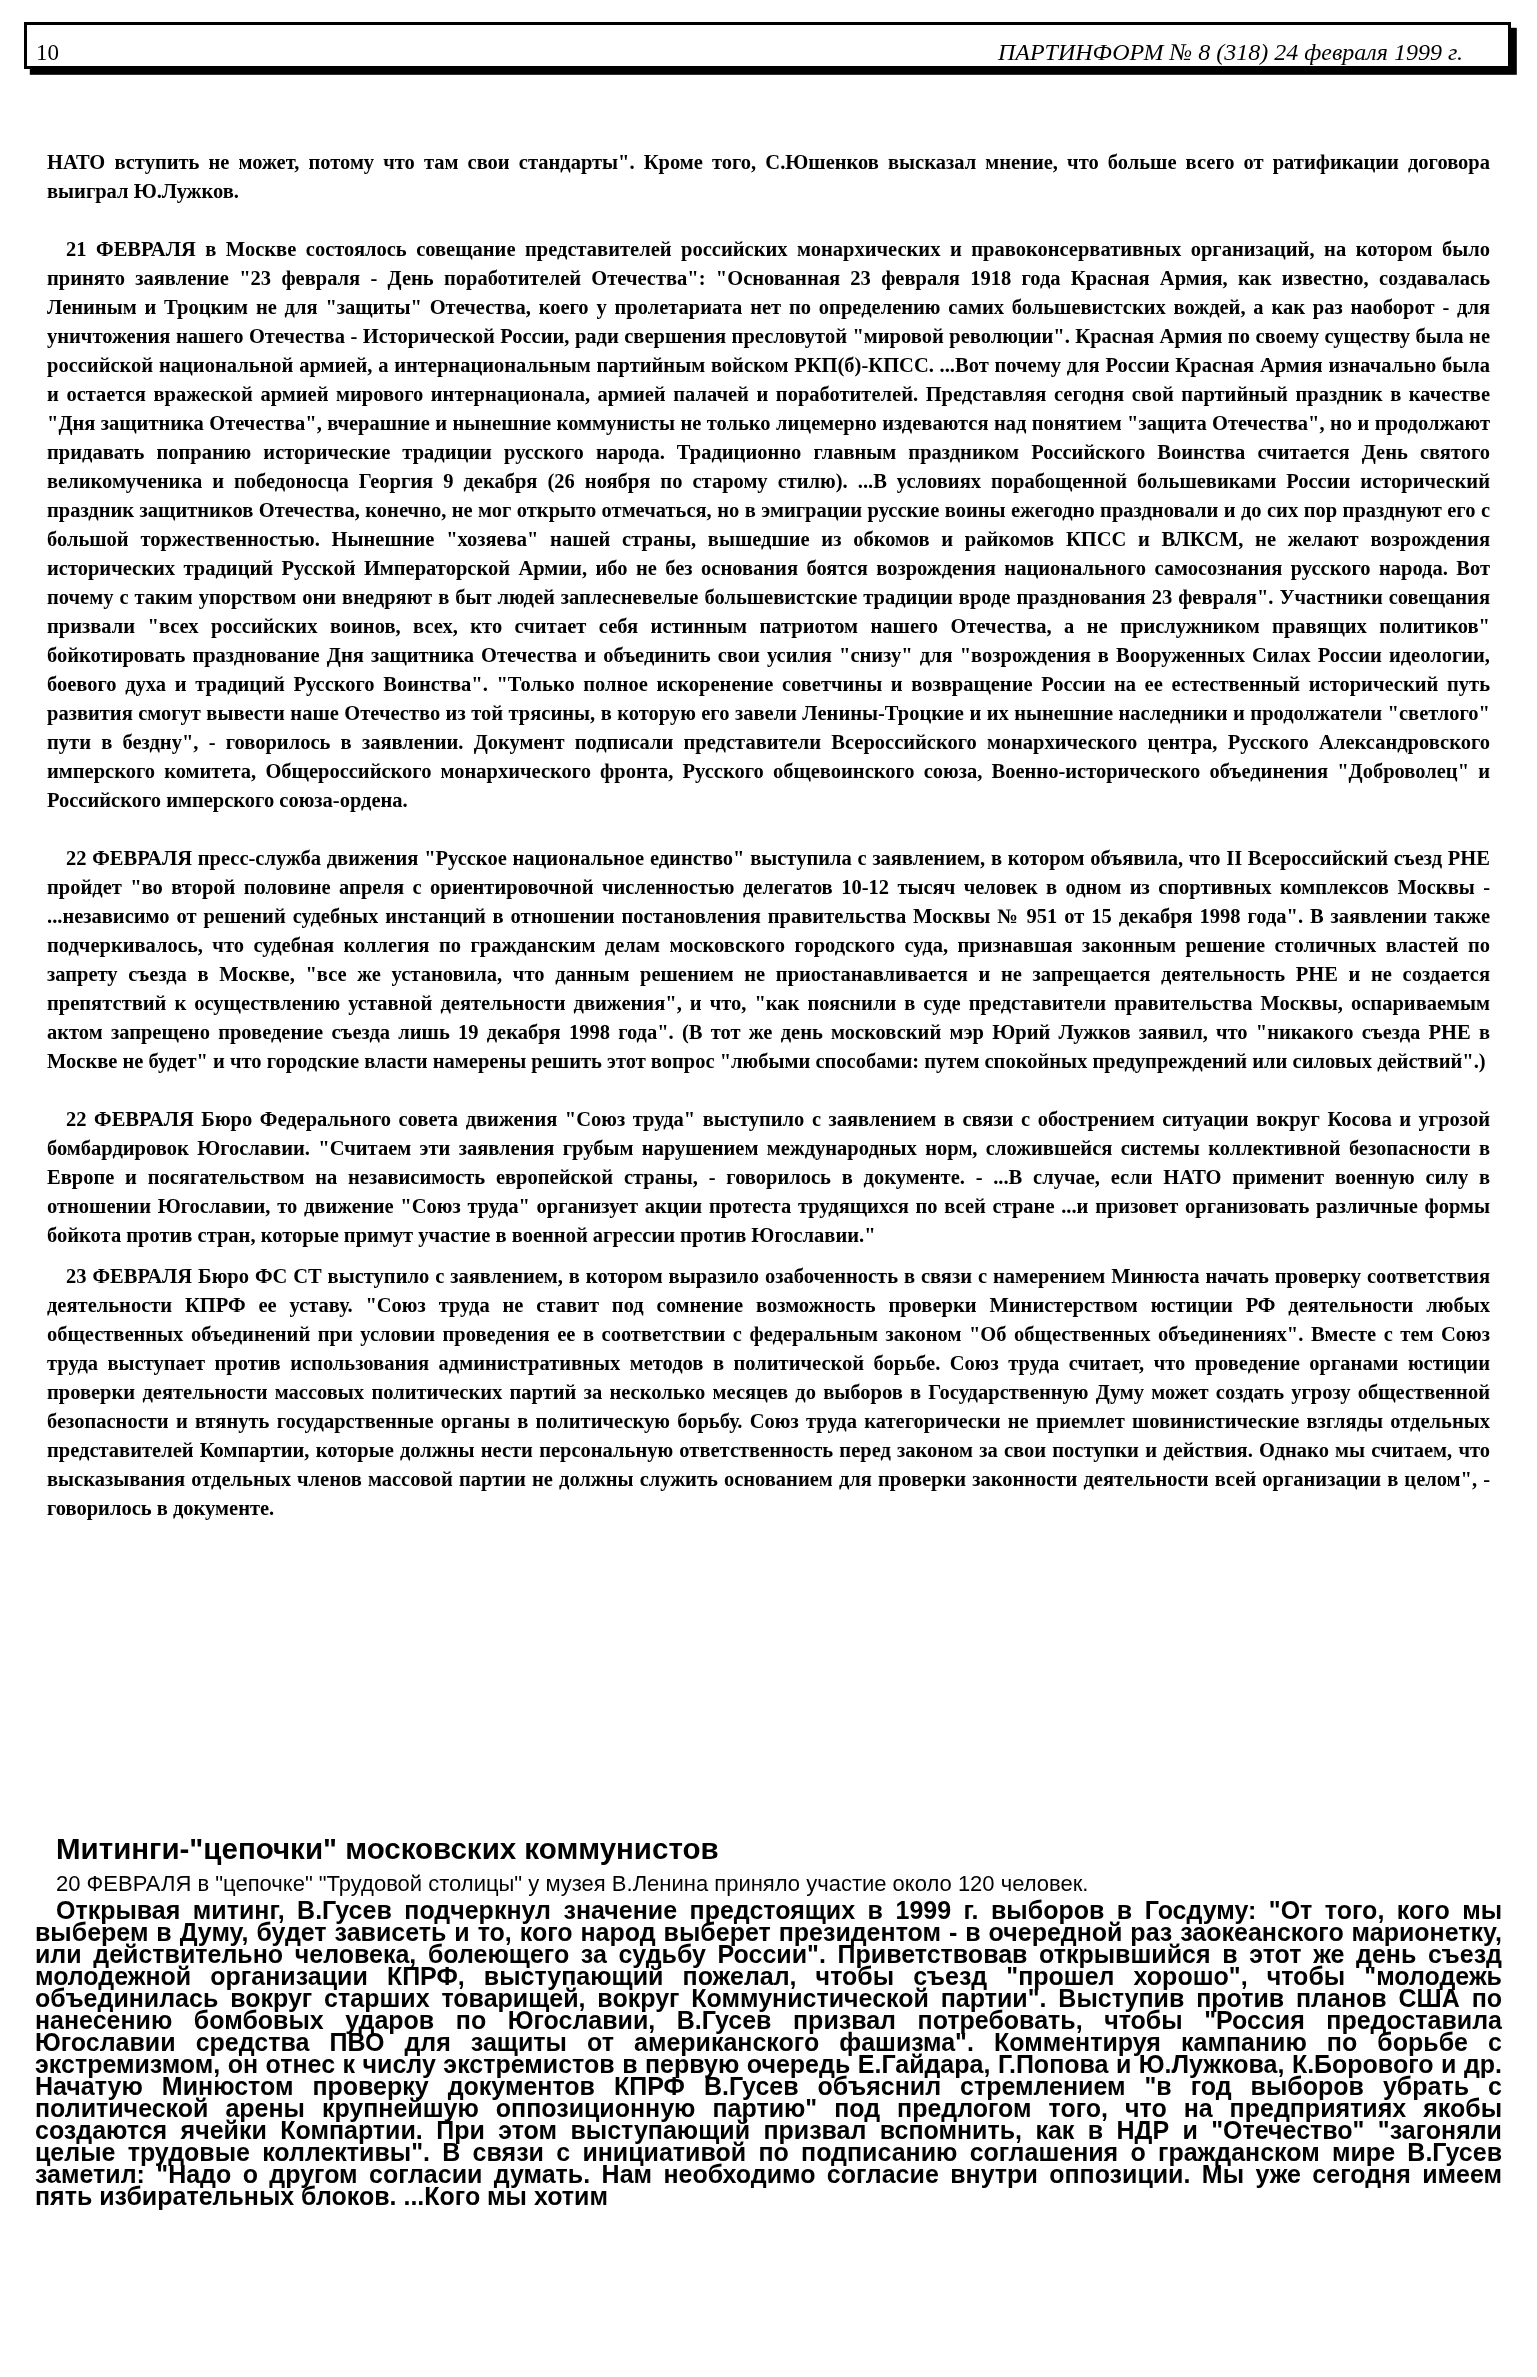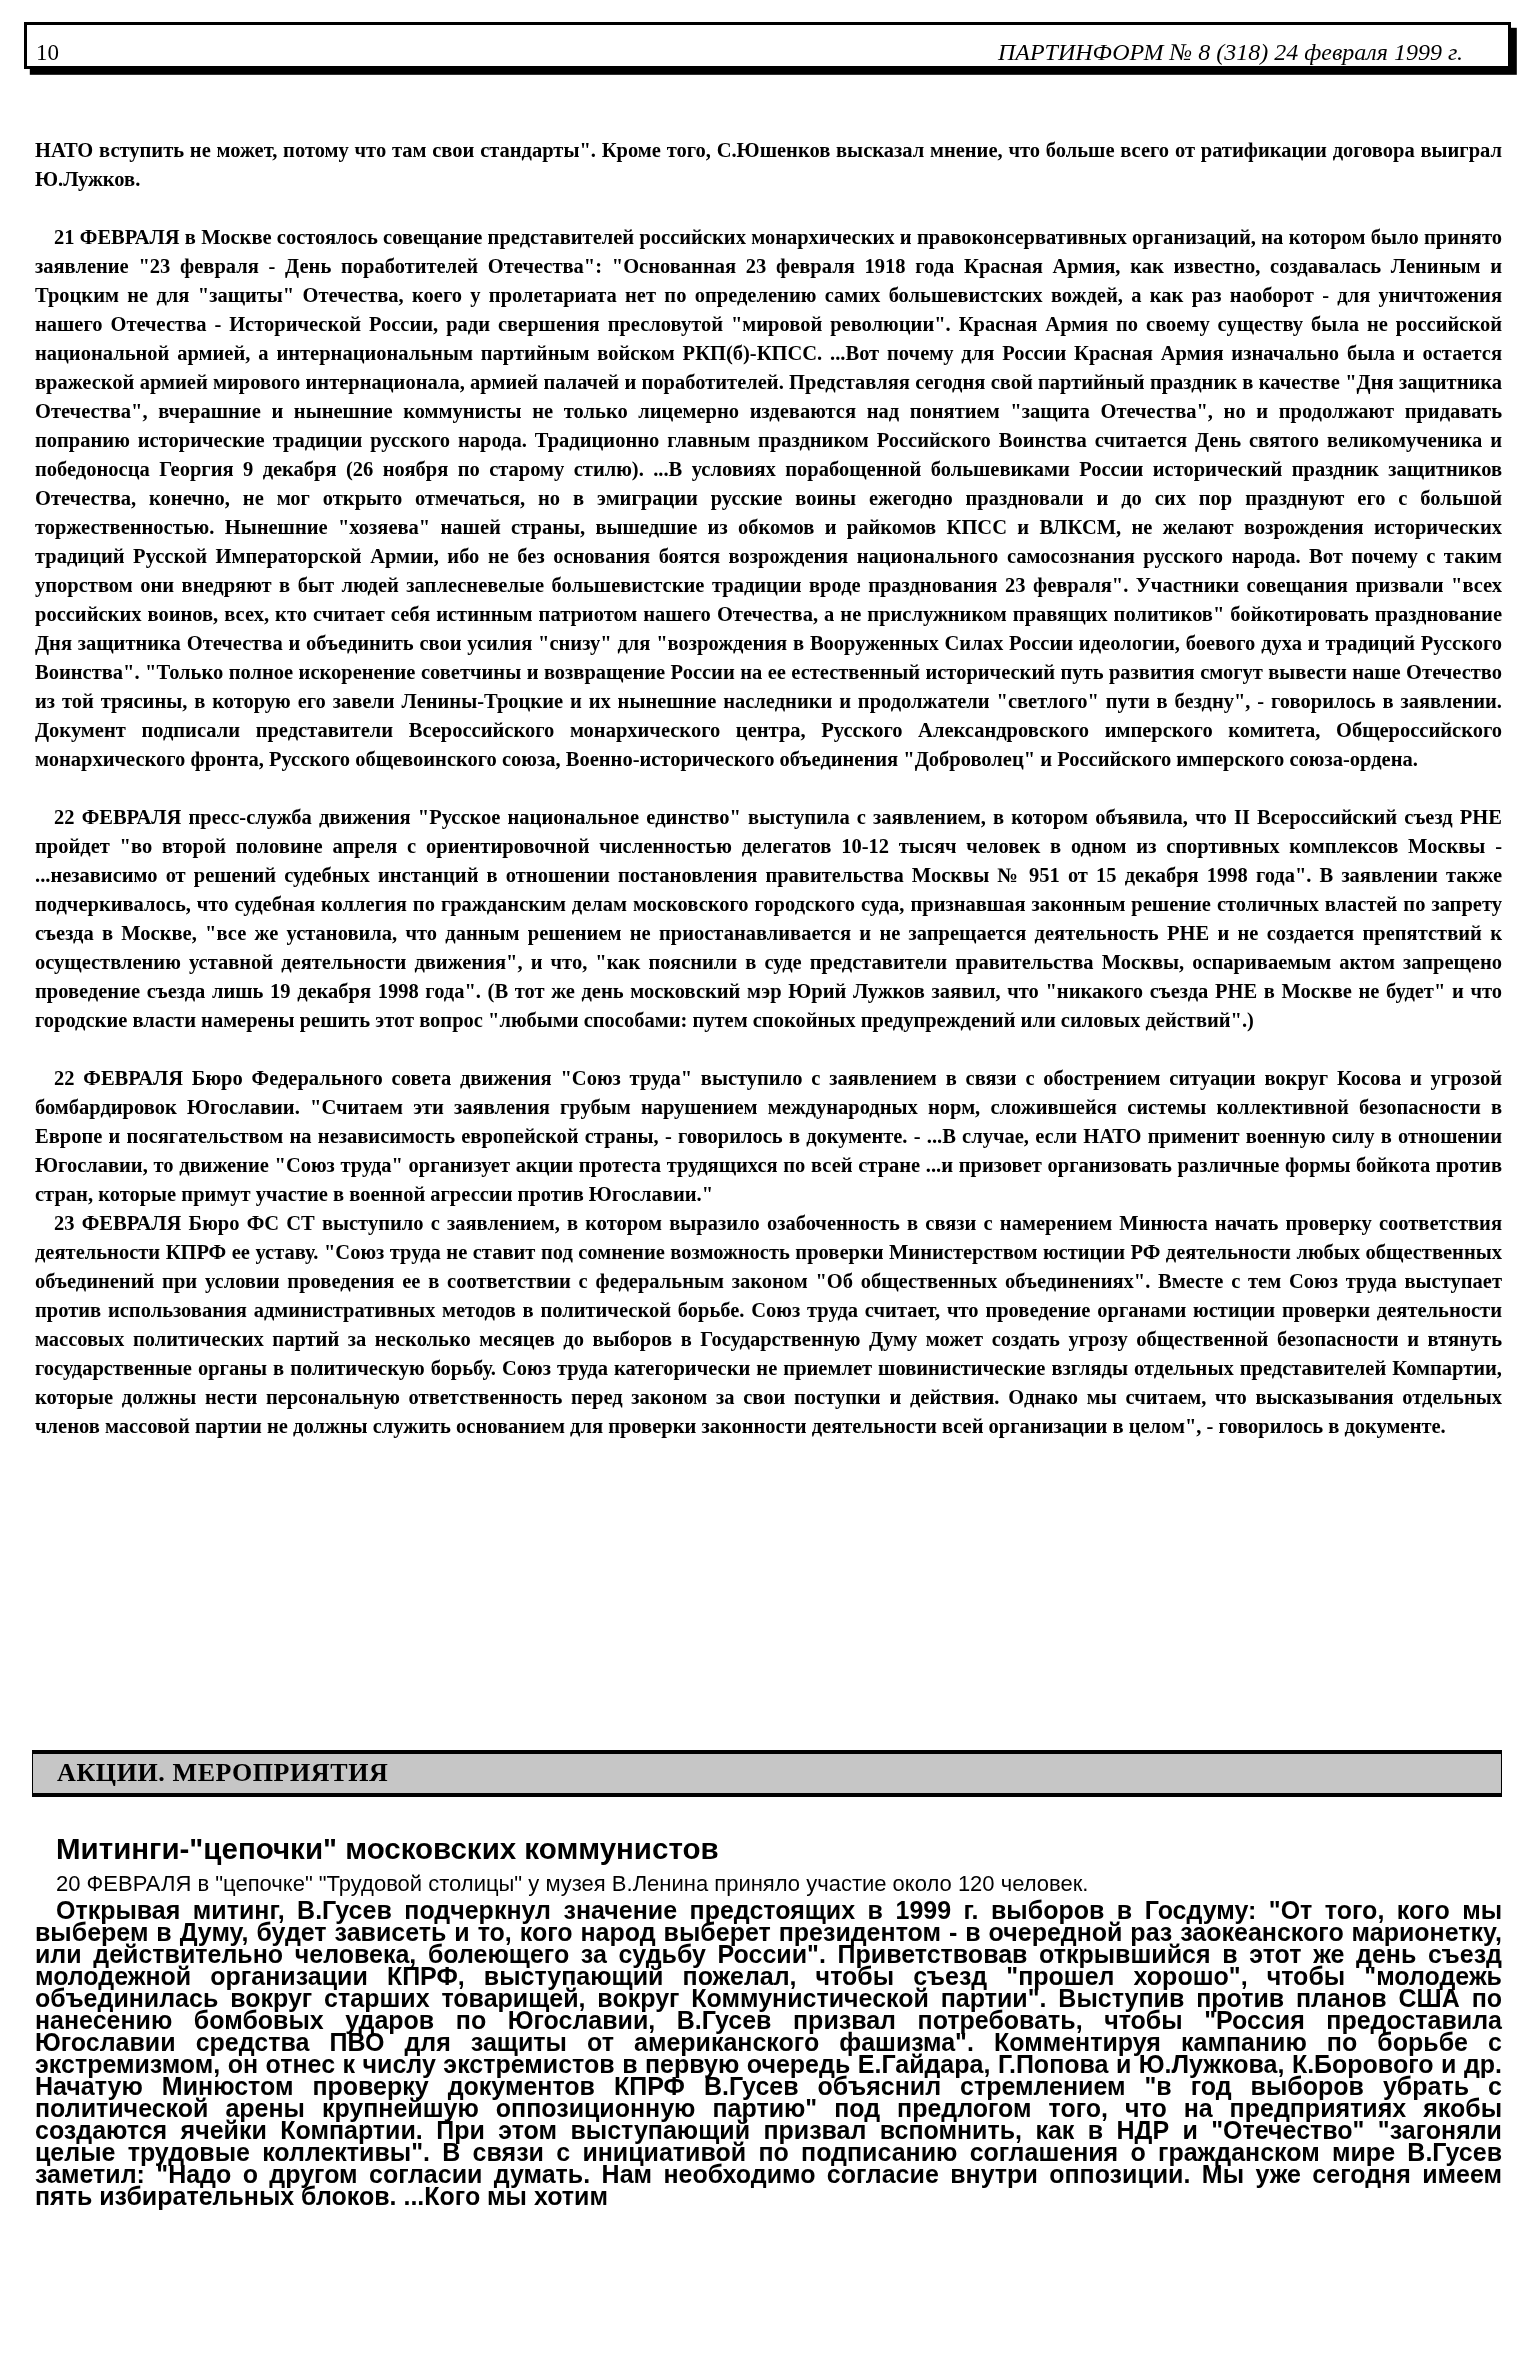--- a/index.html
+++ b/index.html
@@ -31,21 +31,21 @@
   
   .top-section {
     position: absolute;
     top: 136px; left: 35px;
     width: 1467px;
     font-weight: bold;
     font-size: 20.5px;
     line-height: 29px;
     text-align: justify;
   }
-  .sp { margin: 0; text-indent: 19px; }
+  .sp { margin: 12px; text-indent: 19px; }
   .sp.noindent { text-indent: 0; }
   .sp.gap { margin-top: 29px; }
   
   .section-banner {
     position: absolute;
     top: 1750px; left: 32px;
     width: 1470px;
     box-sizing: border-box;
     background: #c6c6c6;
     border: 1.9px solid #000;
@@ -98,23 +98,20 @@
   </header>
 
   <main class="top-section">
     <p class="sp noindent">НАТО вступить не может, потому что там свои стандарты". Кроме того, С.Юшенков высказал мнение, что больше всего от ратификации договора выиграл Ю.Лужков.</p>
     <p class="sp gap">21 ФЕВРАЛЯ в Москве состоялось совещание представителей российских монархических и правоконсервативных организаций, на котором было принято заявление "23 февраля - День поработителей Отечества": "Основанная 23 февраля 1918 года Красная Армия, как известно, создавалась Лениным и Троцким не для "защиты" Отечества, коего у пролетариата нет по определению самих большевистских вождей, а как раз наоборот - для уничтожения нашего Отечества - Исторической России, ради свершения пресловутой "мировой революции". Красная Армия по своему существу была не российской национальной армией, а интернациональным партийным войском РКП(б)-КПСС. ...Вот почему для России Красная Армия изначально была и остается вражеской армией мирового интернационала, армией палачей и поработителей. Представляя сегодня свой партийный праздник в качестве "Дня защитника Отечества", вчерашние и нынешние коммунисты не только лицемерно издеваются над понятием "защита Отечества", но и продолжают придавать попранию исторические традиции русского народа. Традиционно главным праздником Российского Воинства считается День святого великомученика и победоносца Георгия 9 декабря (26 ноября по старому стилю). ...В условиях порабощенной большевиками России исторический праздник защитников Отечества, конечно, не мог открыто отмечаться, но в эмиграции русские воины ежегодно праздновали и до сих пор празднуют его с большой торжественностью. Нынешние "хозяева" нашей страны, вышедшие из обкомов и райкомов КПСС и ВЛКСМ, не желают возрождения исторических традиций Русской Императорской Армии, ибо не без основания боятся возрождения национального самосознания русского народа. Вот почему с таким упорством они внедряют в быт людей заплесневелые большевистские традиции вроде празднования 23 февраля". Участники совещания призвали "всех российских воинов, всех, кто считает себя истинным патриотом нашего Отечества, а не прислужником правящих политиков" бойкотировать празднование Дня защитника Отечества и объединить свои усилия "снизу" для "возрождения в Вооруженных Силах России идеологии, боевого духа и традиций Русского Воинства". "Только полное искоренение советчины и возвращение России на ее естественный исторический путь развития смогут вывести наше Отечество из той трясины, в которую его завели Ленины-Троцкие и их нынешние наследники и продолжатели "светлого" пути в бездну", - говорилось в заявлении. Документ подписали представители Всероссийского монархического центра, Русского Александровского имперского комитета, Общероссийского монархического фронта, Русского общевоинского союза, Военно-исторического объединения "Доброволец" и Российского имперского союза-ордена.</p>
     <p class="sp gap">22 ФЕВРАЛЯ пресс-служба движения "Русское национальное единство" выступила с заявлением, в котором объявила, что II Всероссийский съезд РНЕ пройдет "во второй половине апреля с ориентировочной численностью делегатов 10-12 тысяч человек в одном из спортивных комплексов Москвы - ...независимо от решений судебных инстанций в отношении постановления правительства Москвы № 951 от 15 декабря 1998 года". В заявлении также подчеркивалось, что судебная коллегия по гражданским делам московского городского суда, признавшая законным решение столичных властей по запрету съезда в Москве, "все же установила, что данным решением не приостанавливается и не запрещается деятельность РНЕ и не создается препятствий к осуществлению уставной деятельности движения", и что, "как пояснили в суде представители правительства Москвы, оспариваемым актом запрещено проведение съезда лишь 19 декабря 1998 года". (В тот же день московский мэр Юрий Лужков заявил, что "никакого съезда РНЕ в Москве не будет" и что городские власти намерены решить этот вопрос "любыми способами: путем спокойных предупреждений или силовых действий".)</p>
     <p class="sp gap">22 ФЕВРАЛЯ Бюро Федерального совета движения "Союз труда" выступило с заявлением в связи с обострением ситуации вокруг Косова и угрозой бомбардировок Югославии. "Считаем эти заявления грубым нарушением международных норм, сложившейся системы коллективной безопасности в Европе и посягательством на независимость европейской страны, - говорилось в документе. - ...В случае, если НАТО применит военную силу в отношении Югославии, то движение "Союз труда" организует акции протеста трудящихся по всей стране ...и призовет организовать различные формы бойкота против стран, которые примут участие в военной агрессии против Югославии."</p>
     <p class="sp">23 ФЕВРАЛЯ Бюро ФС СТ выступило с заявлением, в котором выразило озабоченность в связи с намерением Минюста начать проверку соответствия деятельности КПРФ ее уставу. "Союз труда не ставит под сомнение возможность проверки Министерством юстиции РФ деятельности любых общественных объединений при условии проведения ее в соответствии с федеральным законом "Об общественных объединениях". Вместе с тем Союз труда выступает против использования административных методов в политической борьбе. Союз труда считает, что проведение органами юстиции проверки деятельности массовых политических партий за несколько месяцев до выборов в Государственную Думу может создать угрозу общественной безопасности и втянуть государственные органы в политическую борьбу. Союз труда категорически не приемлет шовинистические взгляды отдельных представителей Компартии, которые должны нести персональную ответственность перед законом за свои поступки и действия. Однако мы считаем, что высказывания отдельных членов массовой партии не должны служить основанием для проверки законности деятельности всей организации в целом", - говорилось в документе.</p>
   </main>
 
-  <div class="section-banner">
-    <span>АКЦИИ. МЕРОПРИЯТИЯ</span>
-  </div>
 
   <section class="subsection">
     <h2 class="sub-heading">Митинги-"цепочки" московских коммунистов</h2>
     <p class="sub-intro">20 ФЕВРАЛЯ в "цепочке" "Трудовой столицы" у музея В.Ленина приняло участие около 120 человек.</p>
     <p class="sub-body">Открывая митинг, В.Гусев подчеркнул значение предстоящих в 1999 г. выборов в Госдуму: "От того, кого мы выберем в Думу, будет зависеть и то, кого народ выберет президентом - в очередной раз заокеанского марионетку, или действительно человека, болеющего за судьбу России". Приветствовав открывшийся в этот же день съезд молодежной организации КПРФ, выступающий пожелал, чтобы съезд "прошел хорошо", чтобы "молодежь объединилась вокруг старших товарищей, вокруг Коммунистической партии". Выступив против планов США по нанесению бомбовых ударов по Югославии, В.Гусев призвал потребовать, чтобы "Россия предоставила Югославии средства ПВО для защиты от американского фашизма". Комментируя кампанию по борьбе с экстремизмом, он отнес к числу экстремистов в первую очередь Е.Гайдара, Г.Попова и Ю.Лужкова, К.Борового и др. Начатую Минюстом проверку документов КПРФ В.Гусев объяснил стремлением "в год выборов убрать с политической арены крупнейшую оппозиционную партию" под предлогом того, что на предприятиях якобы создаются ячейки Компартии. При этом выступающий призвал вспомнить, как в НДР и "Отечество" "загоняли целые трудовые коллективы". В связи с инициативой по подписанию соглашения о гражданском мире В.Гусев заметил: "Надо о другом согласии думать. Нам необходимо согласие внутри оппозиции. Мы уже сегодня имеем пять избирательных блоков. ...Кого мы хотим</p>
   </section>
 
 </div>
 
 

